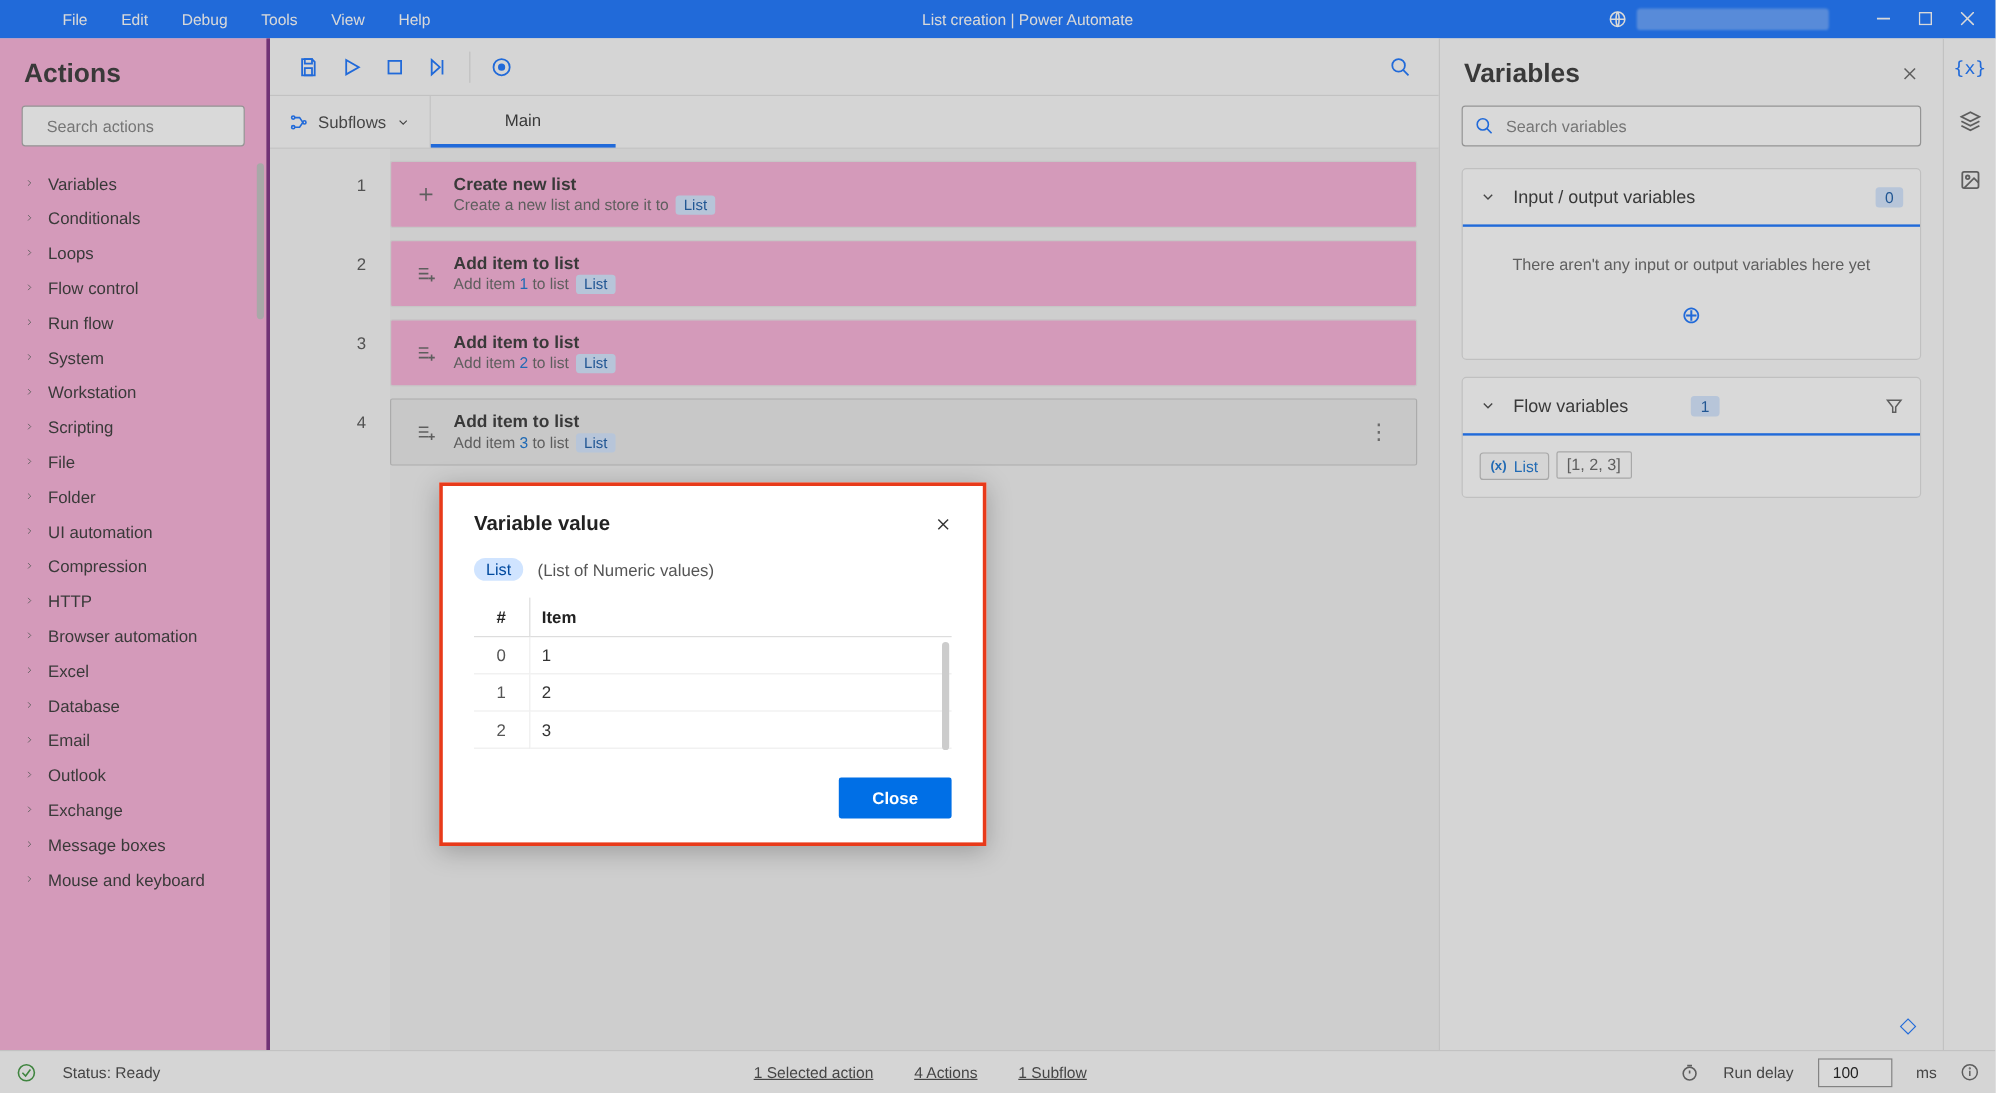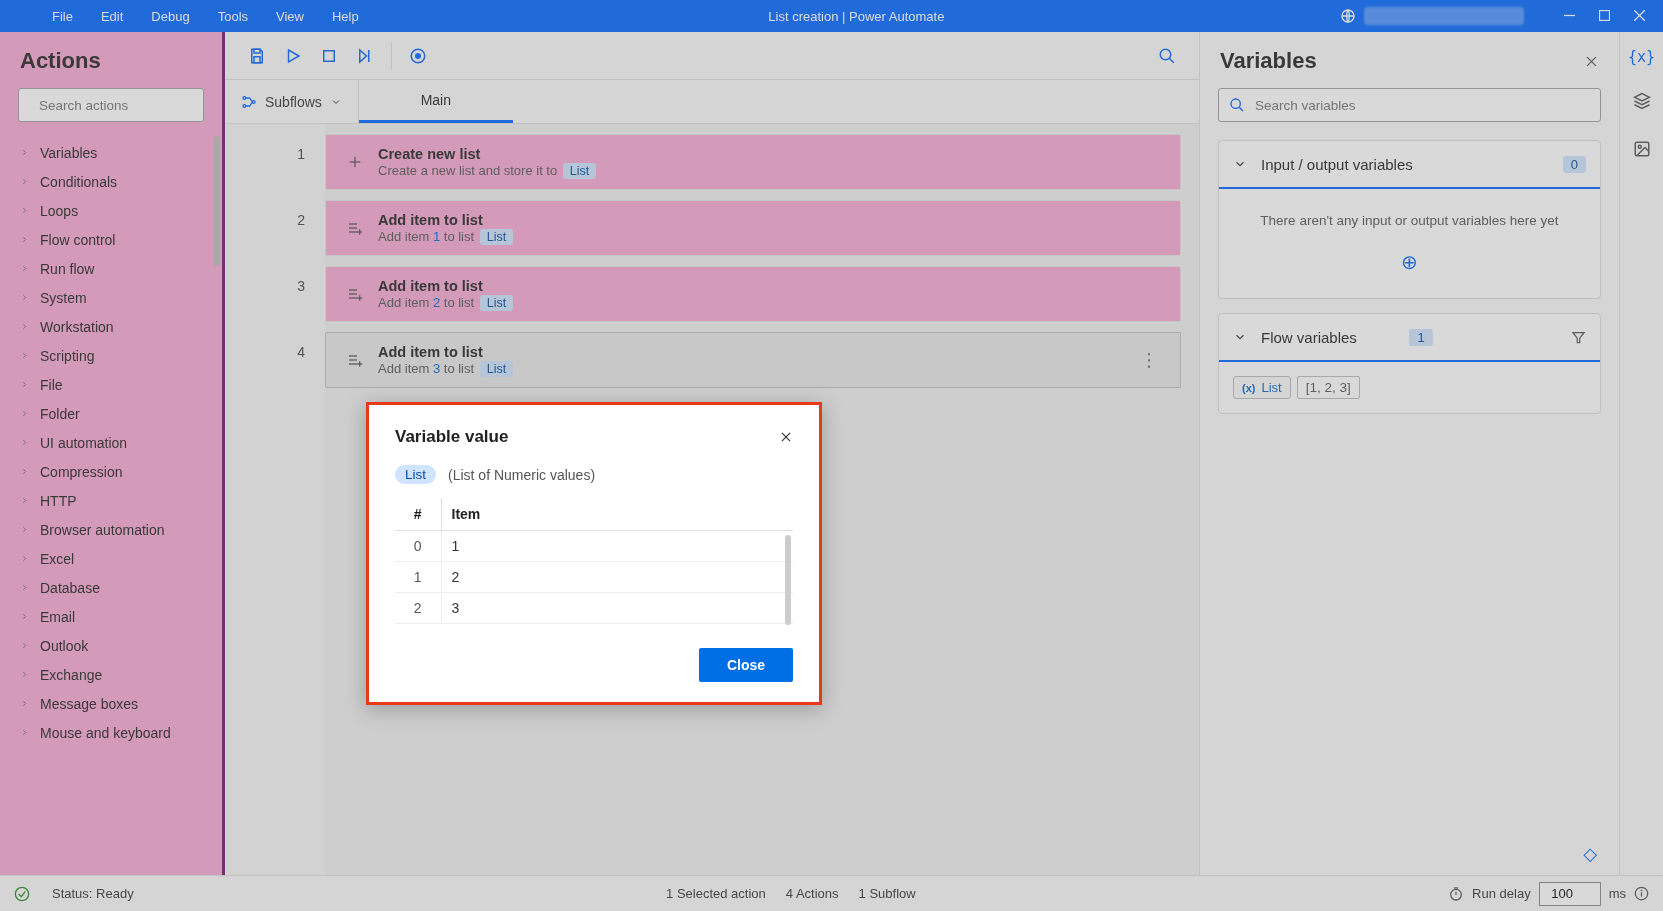--- a/index.html
+++ b/index.html
@@ -70,22 +70,22 @@
 .var-pill { display: inline-flex; align-items: center; border: 1px solid #bbb; border-radius: 3px; padding: 3px 8px; font-size: 13px; background: #fafafa; }
 .var-pill .vx { color: #0066cc; font-weight: 600; margin-right: 6px; font-size: 11px; }
 .var-pill .vn { color: #0066cc; }
 .eraser { text-align: right; padding: 0 22px 10px; color: #0066ff; font-size: 18px; }
 
 .rail { width: 44px; background: #fafafa; border-left: 1px solid #e0e0e0; display: flex; flex-direction: column; align-items: center; padding-top: 16px; gap: 26px; }
 .rail div { cursor: pointer; color: #555; }
 
 .statusbar { height: 36px; background: #fafafa; border-top: 1px solid #e0e0e0; display: flex; align-items: center; font-size: 13px; color: #333; padding: 0 14px; }
 .statusbar .st-left { display: flex; align-items: flex-start; gap: 22px; }
-.statusbar .st-mid { flex: 1; display: flex; justify-content: center; gap: 20px; }
-.statusbar .st-right { display: flex; align-items: center; gap: 8px; }
+.statusbar .st-mid { flex: 1; display: flex; justify-content: center; gap: 34px; text-decoration: underline; }
+.statusbar .st-right { display: flex; align-items: center; gap: 20px; }
 .statusbar input { width: 62px; height: 24px; border: 1px solid #888; text-align: center; font-size: 13px; }
 
 .overlay { position: absolute; inset: 0; background: rgba(120,120,120,0.28); }
 .popup { position: absolute; left: 366px; top: 402px; width: 456px; background: #fff; border: 3px solid #e83a1a; box-shadow: 0 4px 20px rgba(0,0,0,0.25); padding: 22px 26px 20px; }
 .popup .phdr { display: flex; align-items: center; margin-bottom: 18px; }
 .popup .phdr h3 { font-size: 17px; font-weight: 600; flex: 1; color: #222; }
 .popup .phdr svg { width: 14px; height: 14px; stroke: #333; cursor: pointer; }
 .popup .pinfo { display: flex; align-items: center; gap: 12px; margin-bottom: 14px; }
 .popup .pinfo .tag { background: #d0e4ff; color: #004a9f; padding: 2px 10px; border-radius: 10px; font-size: 13.5px; }
 .popup .pinfo .desc { color: #555; font-size: 14px; }

